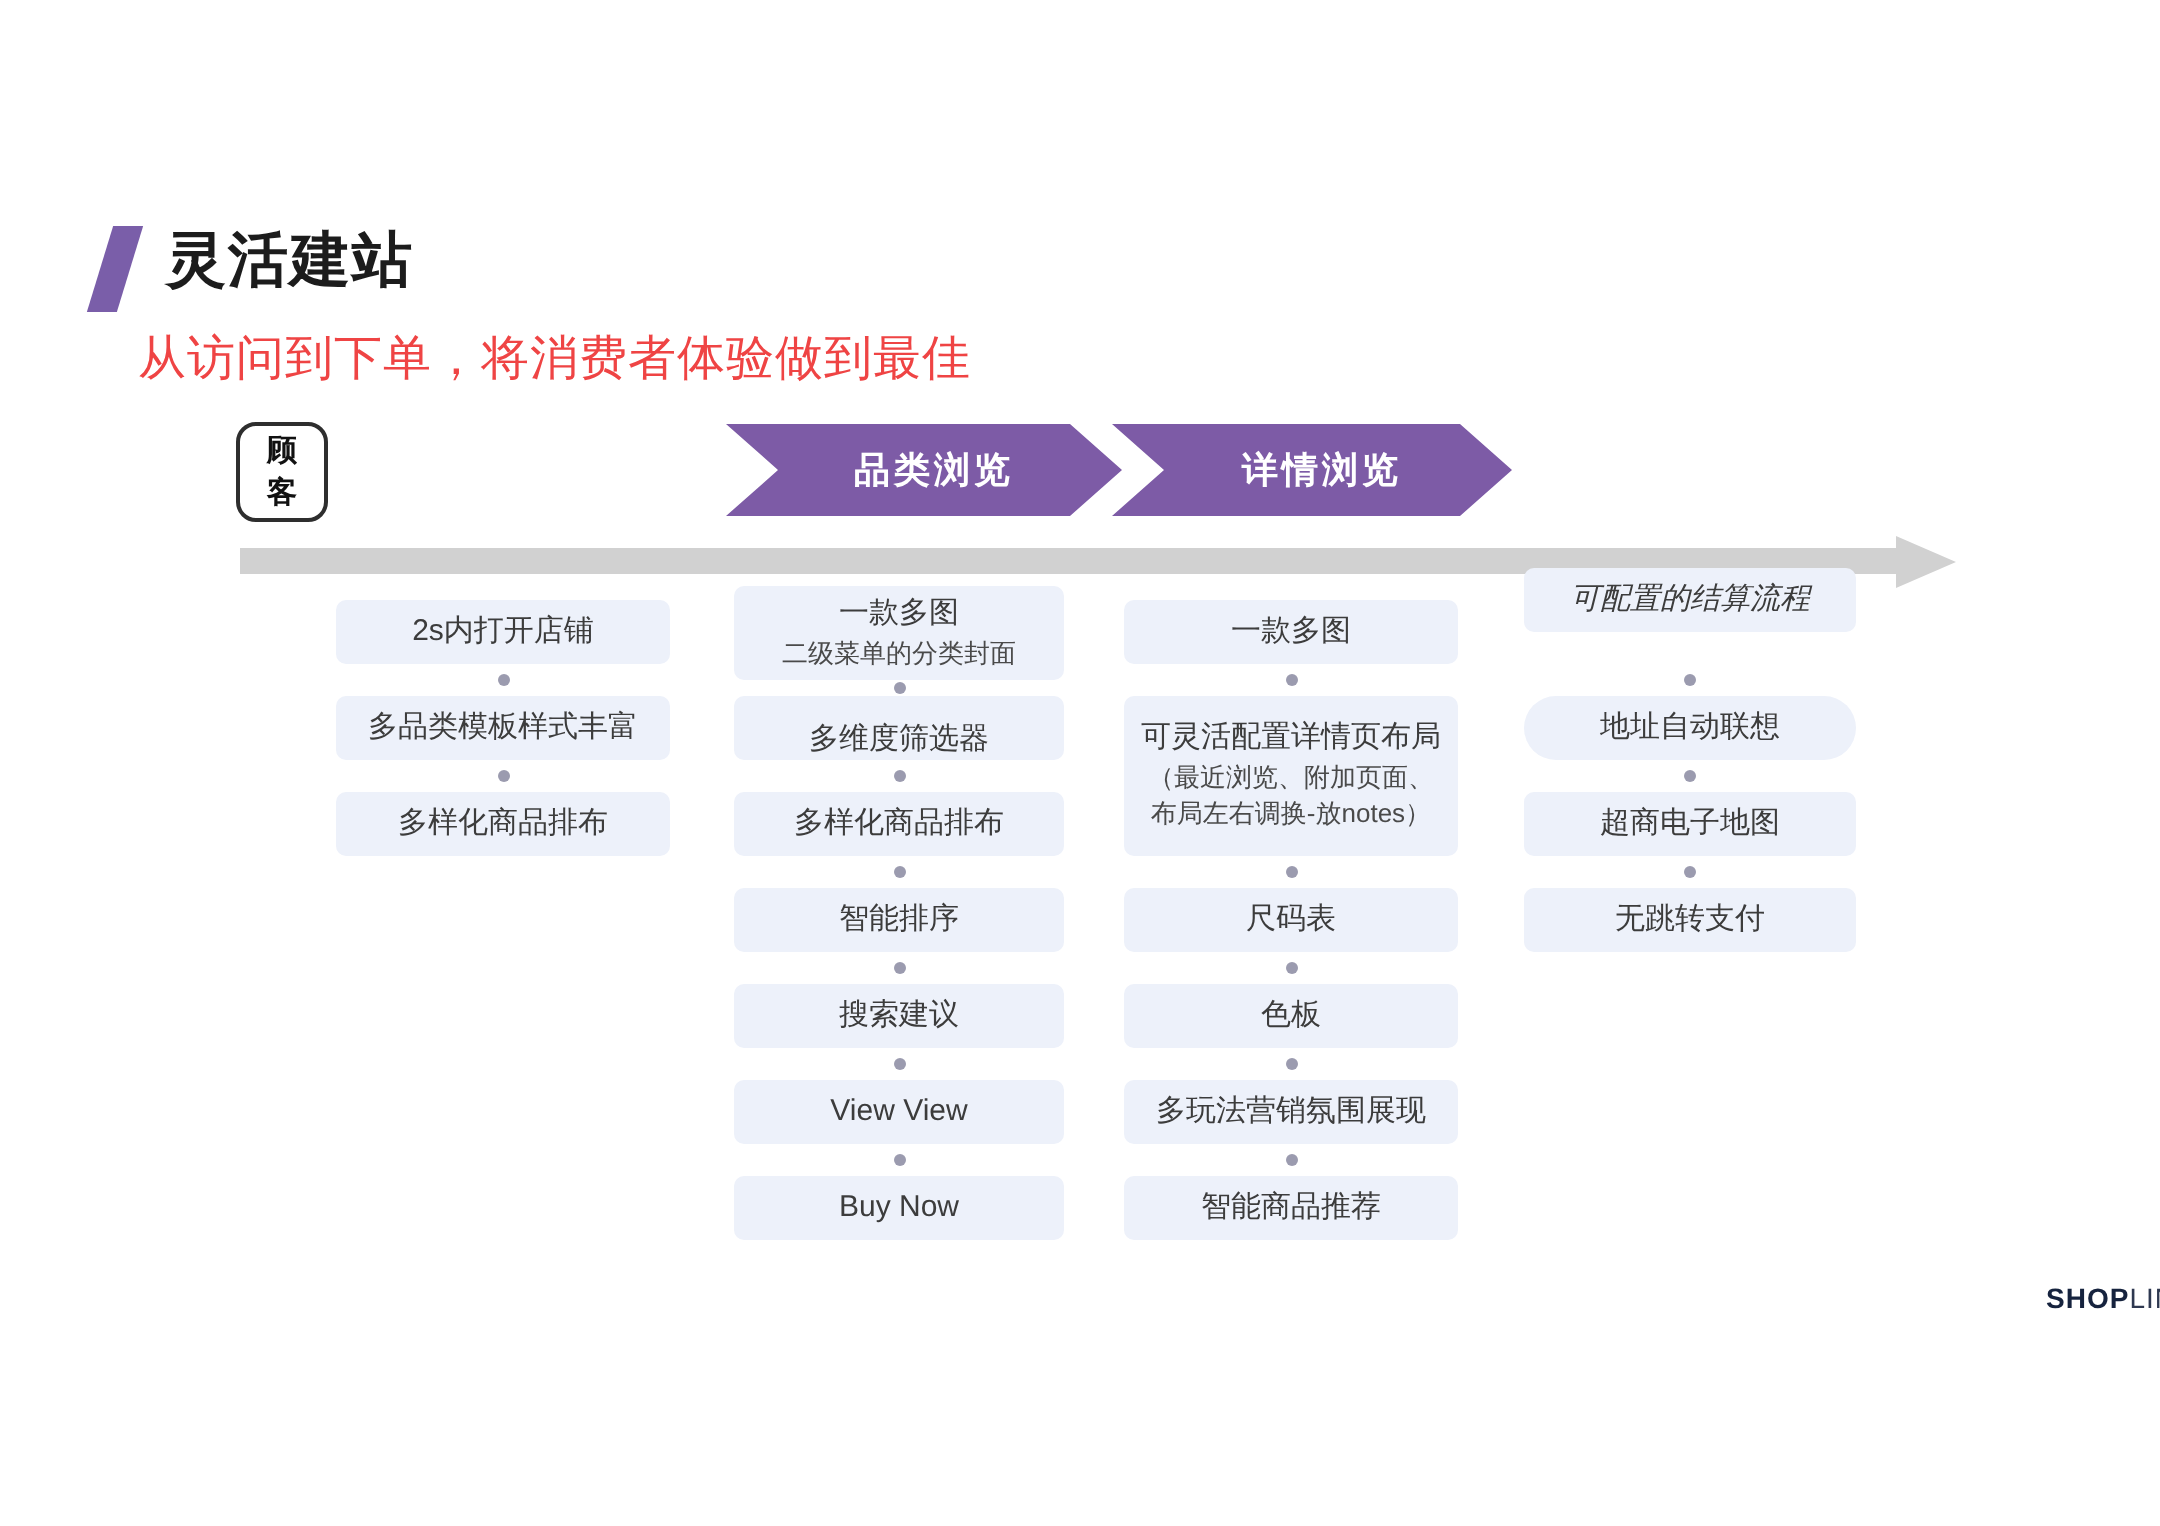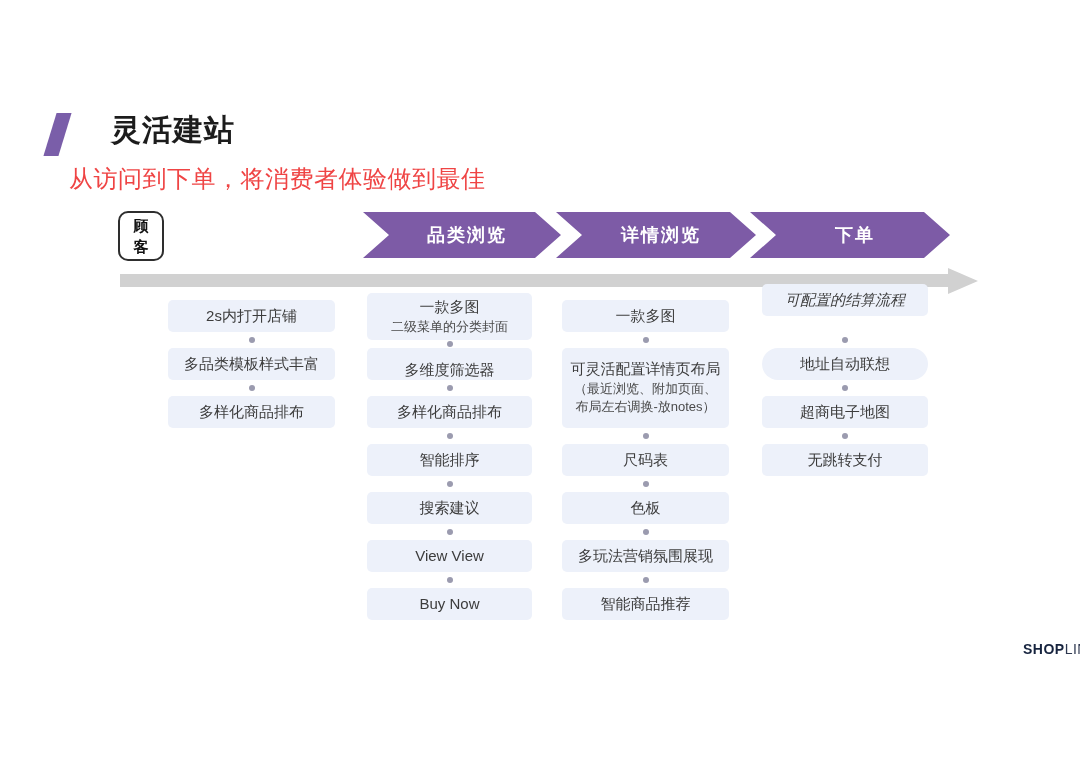--- a/index.html
+++ b/index.html
@@ -8,21 +8,20 @@
     font-family:"Liberation Sans","DejaVu Sans",sans-serif;
   }
   
   #accent-slash{
     position:absolute;left:50px;top:113px;width:15px;height:43px;
     background:#7a5ea9;transform:skewX(-17deg);
   }
   #page-title{
     position:absolute;left:83px;top:110px;font-size:30px;font-weight:800;color:#1c1c1c;
     letter-spacing:1px;
-    margin-left:28px;
   }
   #page-subtitle{
     position:absolute;left:69px;top:163px;font-size:24px;font-weight:400;color:#ef4444;
     letter-spacing:0.5px;
   }
   
   #actor-box{
     position:absolute;left:118px;top:211px;width:42px;height:46px;
     background:#ffffff;border:2px solid #2e2e2e;border-radius:10px;
     display:flex;align-items:center;justify-content:center;text-align:center;
@@ -73,21 +72,20 @@
 
   <div id="accent-slash"></div>
   <div id="page-title">灵活建站</div>
   <div id="page-subtitle">从访问到下单，将消费者体验做到最佳</div>
 
   <div id="actor-box">顾
 客</div>
 
   <div id="banner-1" class="banner notched">品类浏览</div>
   <div id="banner-2" class="banner notched">详情浏览</div>
-  <div id="banner-3" class="banner notched">下单</div>
 
   <div id="timeline-bar"></div>
   <div id="timeline-head"></div>
 
   <div id="columns-root">
       <div class="feature-box" style="left: 168px; top: 300px; width: 167px; height: 32px;">
         <div>2s内打开店铺</div>
       </div>
       <div class="feature-box" style="left: 168px; top: 348px; width: 167px; height: 32px;">
         <div>多品类模板样式丰富</div>

